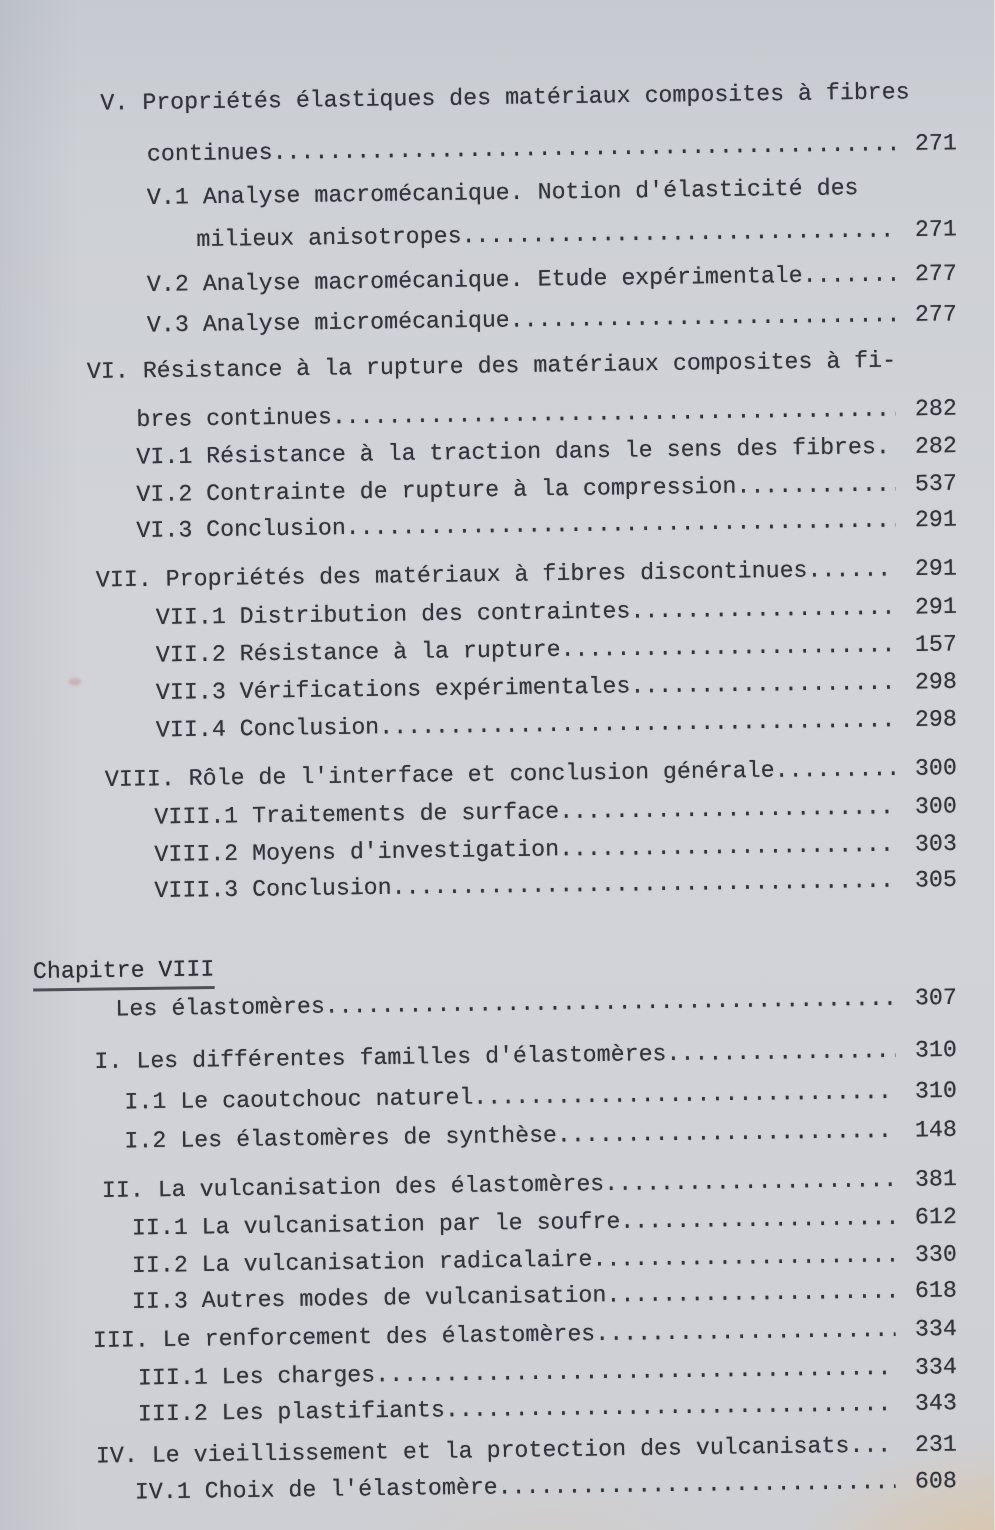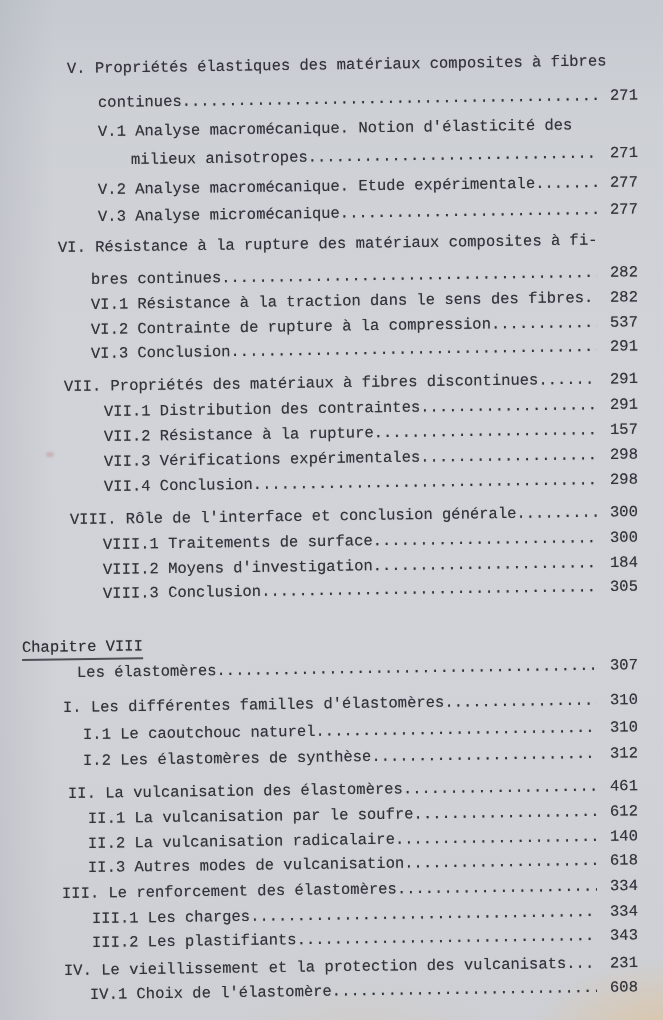--- a/index.html
+++ b/index.html
@@ -48,30 +48,30 @@
     <div class="row" style="left: 91px; top: 297px; width: 550px;"><span class="label">VI.1 Résistance à la traction dans le sens des fibres.</span><span class="dots"></span><span class="page">282</span></div>
     <div class="row" style="left: 91px; top: 322px; width: 550px;"><span class="label">VI.2 Contrainte de rupture à la compression</span><span class="dots">................................................................................</span><span class="page">537</span></div>
     <div class="row" style="left: 91px; top: 346px; width: 550px;"><span class="label">VI.3 Conclusion</span><span class="dots">................................................................................</span><span class="page">291</span></div>
     <div class="row" style="left: 64px; top: 379px; width: 577px;"><span class="label">VII. Propriétés des matériaux à fibres discontinues</span><span class="dots">................................................................................</span><span class="page">291</span></div>
     <div class="row" style="left: 104px; top: 404px; width: 537px;"><span class="label">VII.1 Distribution des contraintes</span><span class="dots">................................................................................</span><span class="page">291</span></div>
     <div class="row" style="left: 104px; top: 429px; width: 537px;"><span class="label">VII.2 Résistance à la rupture</span><span class="dots">................................................................................</span><span class="page">157</span></div>
     <div class="row" style="left: 104px; top: 454px; width: 537px;"><span class="label">VII.3 Vérifications expérimentales</span><span class="dots">................................................................................</span><span class="page">298</span></div>
     <div class="row" style="left: 104px; top: 479px; width: 537px;"><span class="label">VII.4 Conclusion</span><span class="dots">................................................................................</span><span class="page">298</span></div>
     <div class="row" style="left: 70px; top: 512px; width: 571px;"><span class="label">VIII. Rôle de l'interface et conclusion générale</span><span class="dots">................................................................................</span><span class="page">300</span></div>
     <div class="row" style="left: 103px; top: 537px; width: 538px;"><span class="label">VIII.1 Traitements de surface</span><span class="dots">................................................................................</span><span class="page">300</span></div>
-    <div class="row" style="left: 103px; top: 562px; width: 538px;"><span class="label">VIII.2 Moyens d'investigation</span><span class="dots">................................................................................</span><span class="page">184</span></div>
+    <div class="row" style="left: 103px; top: 562px; width: 538px;"><span class="label">VIII.2 Moyens d'investigation</span><span class="dots">................................................................................</span><span class="page">303</span></div>
     <div class="row" style="left: 103px; top: 586px; width: 538px;"><span class="label">VIII.3 Conclusion</span><span class="dots">................................................................................</span><span class="page">305</span></div>
     <div class="heading" style="left: 22px; top: 640px;">Chapitre VIII</div>
     <div class="row" style="left: 77px; top: 665px; width: 564px;"><span class="label">Les élastomères</span><span class="dots">................................................................................</span><span class="page">307</span></div>
     <div class="row" style="left: 63px; top: 700px; width: 578px;"><span class="label">I. Les différentes familles d'élastomères</span><span class="dots">................................................................................</span><span class="page">310</span></div>
     <div class="row" style="left: 83px; top: 727px; width: 558px;"><span class="label">I.1 Le caoutchouc naturel</span><span class="dots">................................................................................</span><span class="page">310</span></div>
-    <div class="row" style="left: 83px; top: 753px; width: 558px;"><span class="label">I.2 Les élastomères de synthèse</span><span class="dots">................................................................................</span><span class="page">312</span></div>
-    <div class="row" style="left: 68px; top: 786px; width: 573px;"><span class="label">II. La vulcanisation des élastomères</span><span class="dots">................................................................................</span><span class="page">461</span></div>
+    <div class="row" style="left: 83px; top: 753px; width: 558px;"><span class="label">I.2 Les élastomères de synthèse</span><span class="dots">................................................................................</span><span class="page">148</span></div>
+    <div class="row" style="left: 68px; top: 786px; width: 573px;"><span class="label">II. La vulcanisation des élastomères</span><span class="dots">................................................................................</span><span class="page">381</span></div>
     <div class="row" style="left: 88px; top: 811px; width: 553px;"><span class="label">II.1 La vulcanisation par le soufre</span><span class="dots">................................................................................</span><span class="page">612</span></div>
-    <div class="row" style="left: 88px; top: 836px; width: 553px;"><span class="label">II.2 La vulcanisation radicalaire</span><span class="dots">................................................................................</span><span class="page">140</span></div>
+    <div class="row" style="left: 88px; top: 836px; width: 553px;"><span class="label">II.2 La vulcanisation radicalaire</span><span class="dots">................................................................................</span><span class="page">330</span></div>
     <div class="row" style="left: 88px; top: 860px; width: 553px;"><span class="label">II.3 Autres modes de vulcanisation</span><span class="dots">................................................................................</span><span class="page">618</span></div>
     <div class="row" style="left: 62px; top: 886px; width: 579px;"><span class="label">III. Le renforcement des élastomères</span><span class="dots">................................................................................</span><span class="page">334</span></div>
     <div class="row" style="left: 92px; top: 911px; width: 549px;"><span class="label">III.1 Les charges</span><span class="dots">................................................................................</span><span class="page">334</span></div>
     <div class="row" style="left: 92px; top: 935px; width: 549px;"><span class="label">III.2 Les plastifiants</span><span class="dots">................................................................................</span><span class="page">343</span></div>
     <div class="row" style="left: 64px; top: 963px; width: 577px;"><span class="label">IV. Le vieillissement et la protection des vulcanisats</span><span class="dots">................................................................................</span><span class="page">231</span></div>
     <div class="row" style="left: 90px; top: 987px; width: 551px;"><span class="label">IV.1 Choix de l'élastomère</span><span class="dots">................................................................................</span><span class="page">608</span></div>
   </div>
 <div class="speck"></div>
 
 </body></html>

